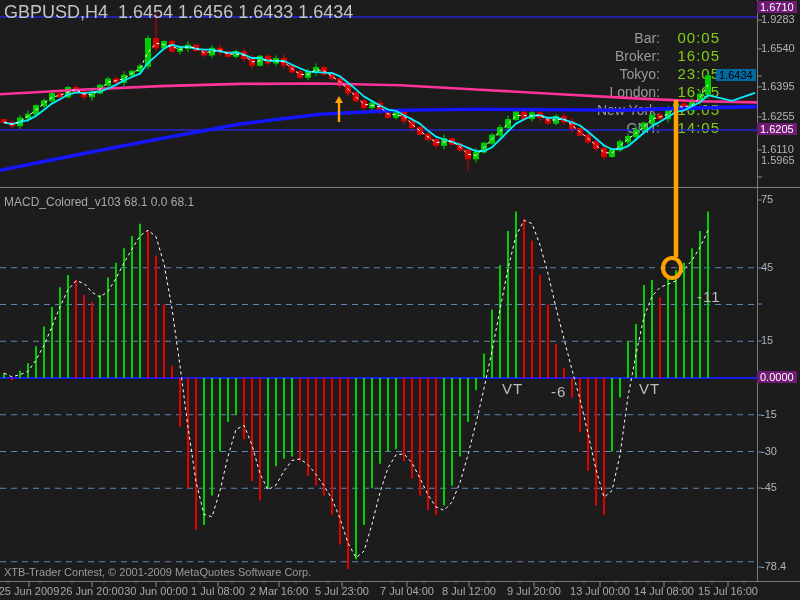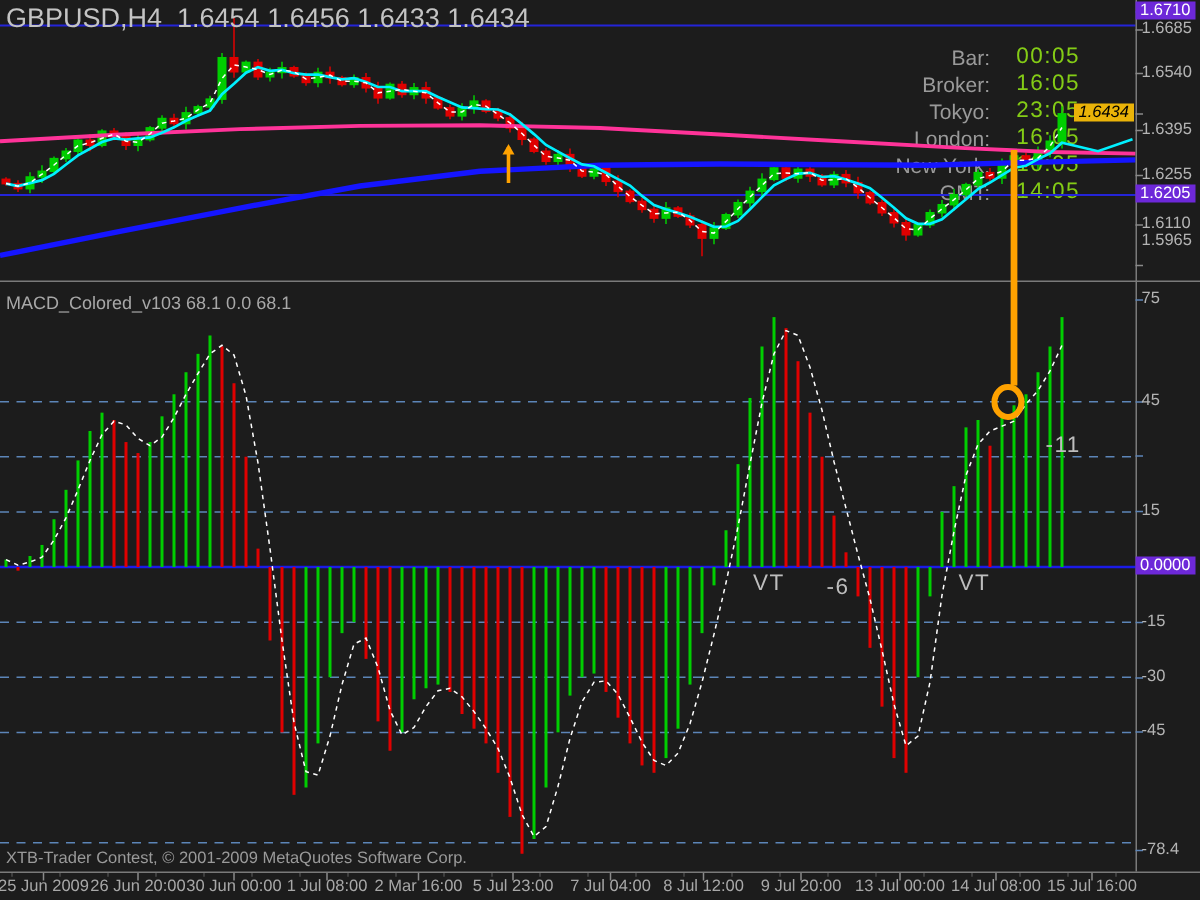--- a/index.html
+++ b/index.html
@@ -7,22 +7,22 @@
        font-family:"Liberation Sans",sans-serif;-webkit-font-smoothing:none;}
   #chart-svg{position:absolute;left:0;top:0;z-index:5;}
   .toptext{position:absolute;z-index:8;color:#C4C4C4;font-size:18px;white-space:pre;}
   #clock{position:absolute;top:29px;right:80px;z-index:2;text-align:right;}
   .clock-row{display:flex;justify-content:flex-end;height:18px;line-height:18px;}
   .clock-label{color:#9A9A9A;font-size:14px;margin-right:14px;}
   .clock-value{color:#84cc16;font-size:15px;min-width:46px;text-align:right;letter-spacing:1px;}
   #macd-label{position:absolute;left:4px;top:195px;z-index:8;color:#A8A8A8;font-size:12px;}
   #copyright{position:absolute;left:4px;top:566px;z-index:8;color:#9A9A9A;font-size:11px;}
   .pricelabel{position:absolute;z-index:7;font-size:11px;color:#B4B4B4;left:761px;}
-  .pricelabel.hl-blue{left:757px;background:#6d28d9;color:#FFFFFF;padding:0 3px;}
-  .pricelabel.hl-gray{left:716px;background:#eab308;color:#000000;padding:0 3px;font-style:italic;}
+  .pricelabel.hl-blue{left:757px;background:#701a75;color:#FFFFFF;padding:0 3px;}
+  .pricelabel.hl-gray{left:716px;background:#0369a1;color:#000000;padding:0 3px;}
   .timelabel{position:absolute;top:585px;z-index:7;font-size:11px;color:#A8A8A8;transform:translateX(-50%);white-space:nowrap;}
   .anno{position:absolute;z-index:6;font-size:15px;color:#BDBDBD;letter-spacing:1px;}
 </style>
 </head>
 <body>
 
 <div id="app">
 
   <div id="clock">
     <div class="clock-row">
@@ -396,21 +396,21 @@
       <line x1="664" y1="582" x2="664" y2="587" stroke="#8A8A8A" stroke-width="1"></line>
       <line x1="728" y1="582" x2="728" y2="587" stroke="#8A8A8A" stroke-width="1"></line>
     </svg>
 
   <div class="toptext" id="chart-title" style="left:4px;top:2px;">GBPUSD,H4  1.6454 1.6456 1.6433 1.6434</div>
   <div id="macd-label">MACD_Colored_v103 68.1 0.0 68.1</div>
   <div id="copyright">XTB-Trader Contest, © 2001-2009 MetaQuotes Software Corp.</div>
 
   <div id="price-scale">
       <div class="pricelabel hl-blue" style="top: 1px;">1.6710</div>
-      <div class="pricelabel" style="top: 13px;">1.6685</div>
+      <div class="pricelabel" style="top: 13px;">1.9283</div>
       <div class="pricelabel" style="top: 42px;">1.6540</div>
       <div class="pricelabel hl-gray" style="top: 69px;">1.6434</div>
       <div class="pricelabel" style="top: 80px;">1.6395</div>
       <div class="pricelabel" style="top: 110px;">1.6255</div>
       <div class="pricelabel hl-blue" style="top: 123px;">1.6205</div>
       <div class="pricelabel" style="top: 143px;">1.6110</div>
       <div class="pricelabel" style="top: 154px;">1.5965</div>
     </div>
   <div id="macd-scale">
       <div class="pricelabel" style="top: 193px;">75</div>

